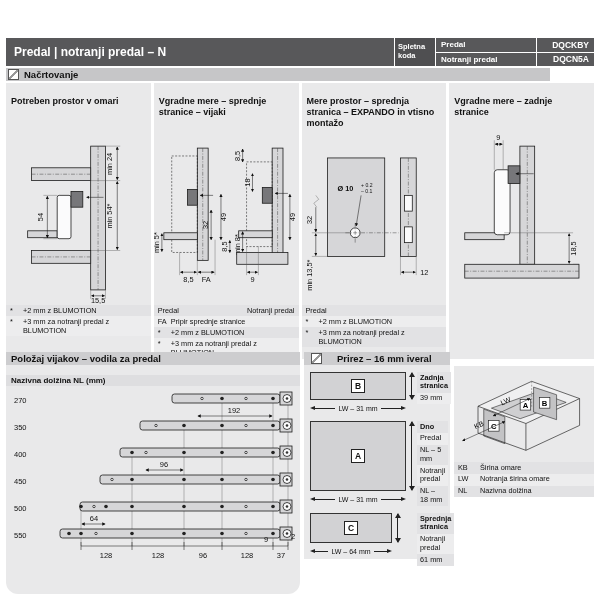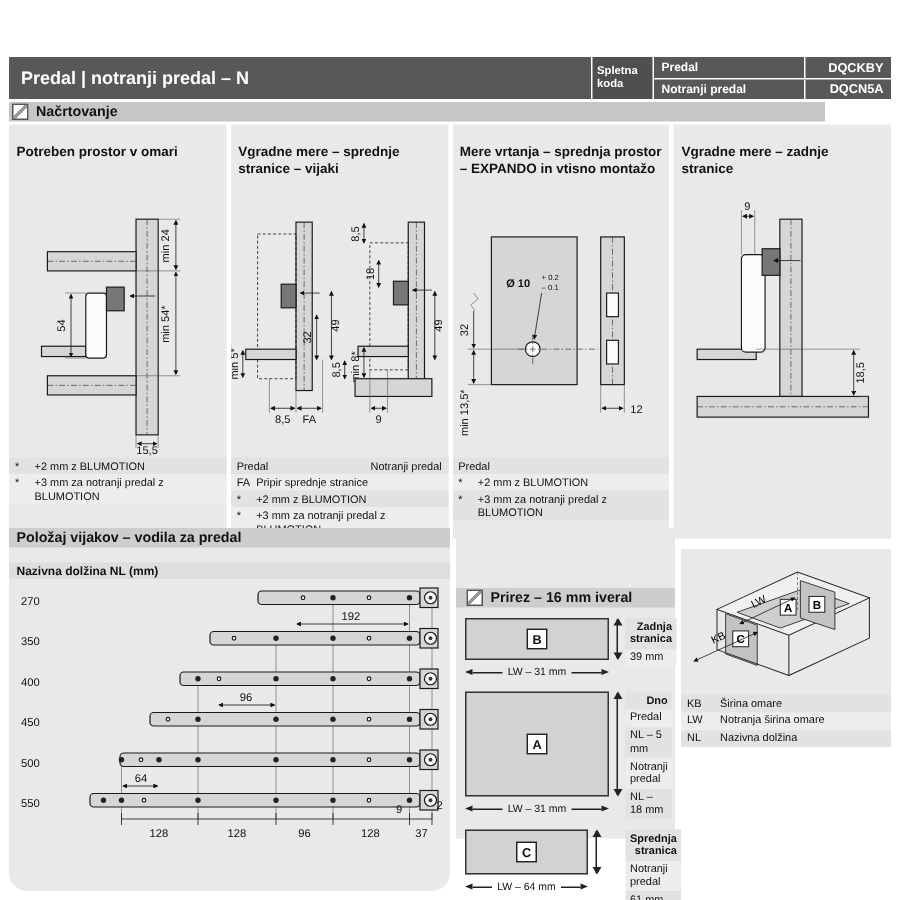--- a/index.html
+++ b/index.html
@@ -53,21 +53,21 @@
 
   
   .screws{position:absolute;left:6px;top:352px;width:294px;height:242px;background:#e9e9ea;border-radius:12px;}
   .panelbar{height:13px;background:#cdcdcf;display:flex;align-items:center;
             font-size:9.5px;font-weight:bold;padding-left:5px;}
   .subbar{height:11px;background:#dedee0;display:flex;align-items:center;
           font-size:8px;font-weight:bold;padding-left:5px;margin-top:10px;}
 
   
   .prirez{position:absolute;left:304px;top:352px;width:146px;height:207px;background:#e9e9ea;}
-  .prirez .panelbar{display:flex;gap:0;margin-top:40px;}
+  .prirez .panelbar{display:flex;gap:10px;}
   .part{display:flex;margin:7px 4px 0 6px;}
   .pboxwrap{width:96px;flex:none;position:relative;}
   .pbox{background:#d2d2d4;border:1px solid #333;display:flex;align-items:center;
         justify-content:center;position:relative;}
   .chip{width:12px;height:12px;background:#fff;border:1px solid #222;font-size:8.5px;
         font-weight:bold;display:flex;align-items:center;justify-content:center;}
   .varrow{position:absolute;right:-7px;top:0;bottom:0;width:1px;background:#222;}
   .varrow::before,.varrow::after{content:"";position:absolute;left:-2.5px;
         border-left:3px solid transparent;border-right:3px solid transparent;}
   .varrow::before{top:-1px;border-bottom:5px solid #222;}
@@ -76,21 +76,21 @@
   .hdim .ln{flex:1;height:1px;background:#222;}
   .hdim .lb{padding:0 3px;white-space:nowrap;}
   .hdim::before{content:"";border-top:2.5px solid transparent;border-bottom:2.5px solid transparent;
         border-right:5px solid #222;}
   .hdim::after{content:"";border-top:2.5px solid transparent;border-bottom:2.5px solid transparent;
         border-left:5px solid #222;}
   .plabels{flex:1;margin-left:11px;font-size:7.3px;line-height:1.2;}
   .plrow{padding:1.5px 3px;}
   .plrow:nth-child(odd){background:#e2e2e4;}
   .plrow:nth-child(even){background:#ededee;}
-  .plname{font-weight:bold;text-align:right;}
+  .plname{font-weight:bold;}
 
   
   .isopanel{position:absolute;left:454px;top:366px;width:140px;height:126px;background:#e9e9ea;}
   .legend{font-size:7.3px;line-height:1.2;}
   .lgrow{display:flex;padding:1.5px 4px;}
   .lgrow:nth-child(odd){background:#e2e2e4;}
   .lgrow:nth-child(even){background:#ededee;}
   .lgrow .ab{width:22px;flex:none;}
 </style>
 </head>
@@ -231,21 +231,21 @@
             <span class="tx">+2 mm z BLUMOTION</span>
           </div>
         <div class="nrow">
             <span class="mk">*</span>
             <span class="tx">+3 mm za notranji predal z BLUMOTION</span>
           </div>
       </div>
     </div>
 
     <div class="col">
-      <div class="col-title">Mere vrtanja – sprednja prostor – EXPANDO in vtisno montažo</div>
+      <div class="col-title">Mere prostor – sprednja stranica – EXPANDO in vtisno montažo</div>
       <svg width="100%" height="172" viewBox="0 0 147 172">
         <defs>
             <marker id="a3" orient="auto-start-reverse" markerWidth="6" markerHeight="6" refX="5" refY="3">
               <path d="M0,0L6,3L0,6z" fill="#111"></path>
             </marker>
           </defs>
         <rect class="obj" x="26" y="24" width="58" height="100"></rect>
         <circle class="objw" cx="54" cy="100" r="5"></circle>
         <line class="dash" x1="44" y1="100" x2="98" y2="100"></line>
         <line class="dash" x1="54" y1="90" x2="54" y2="110"></line>

